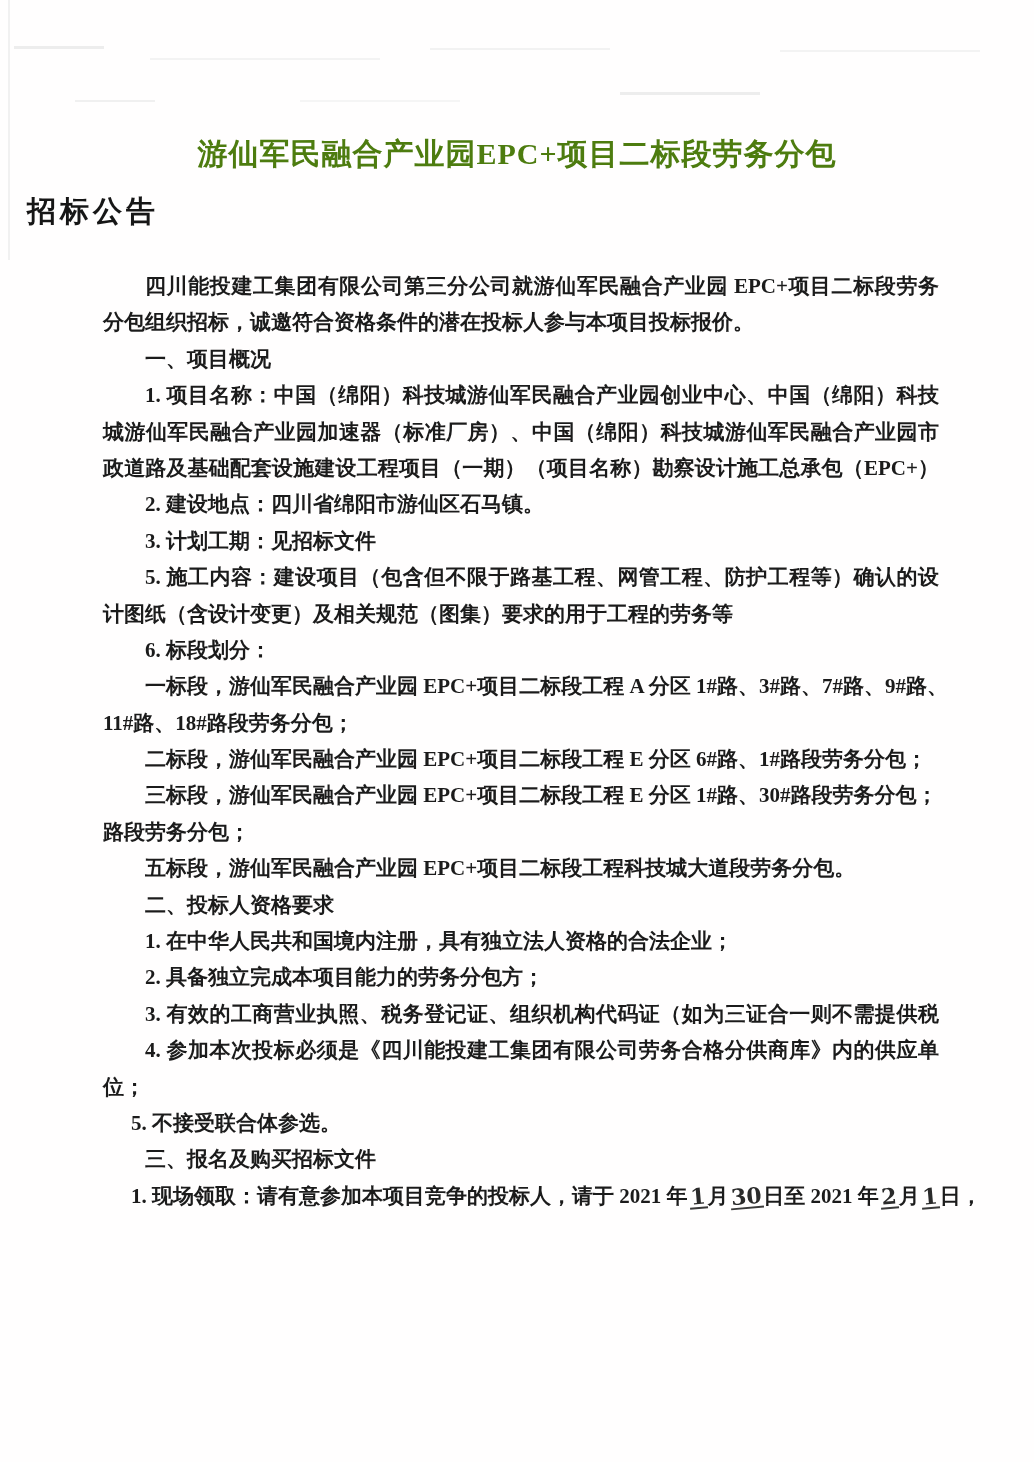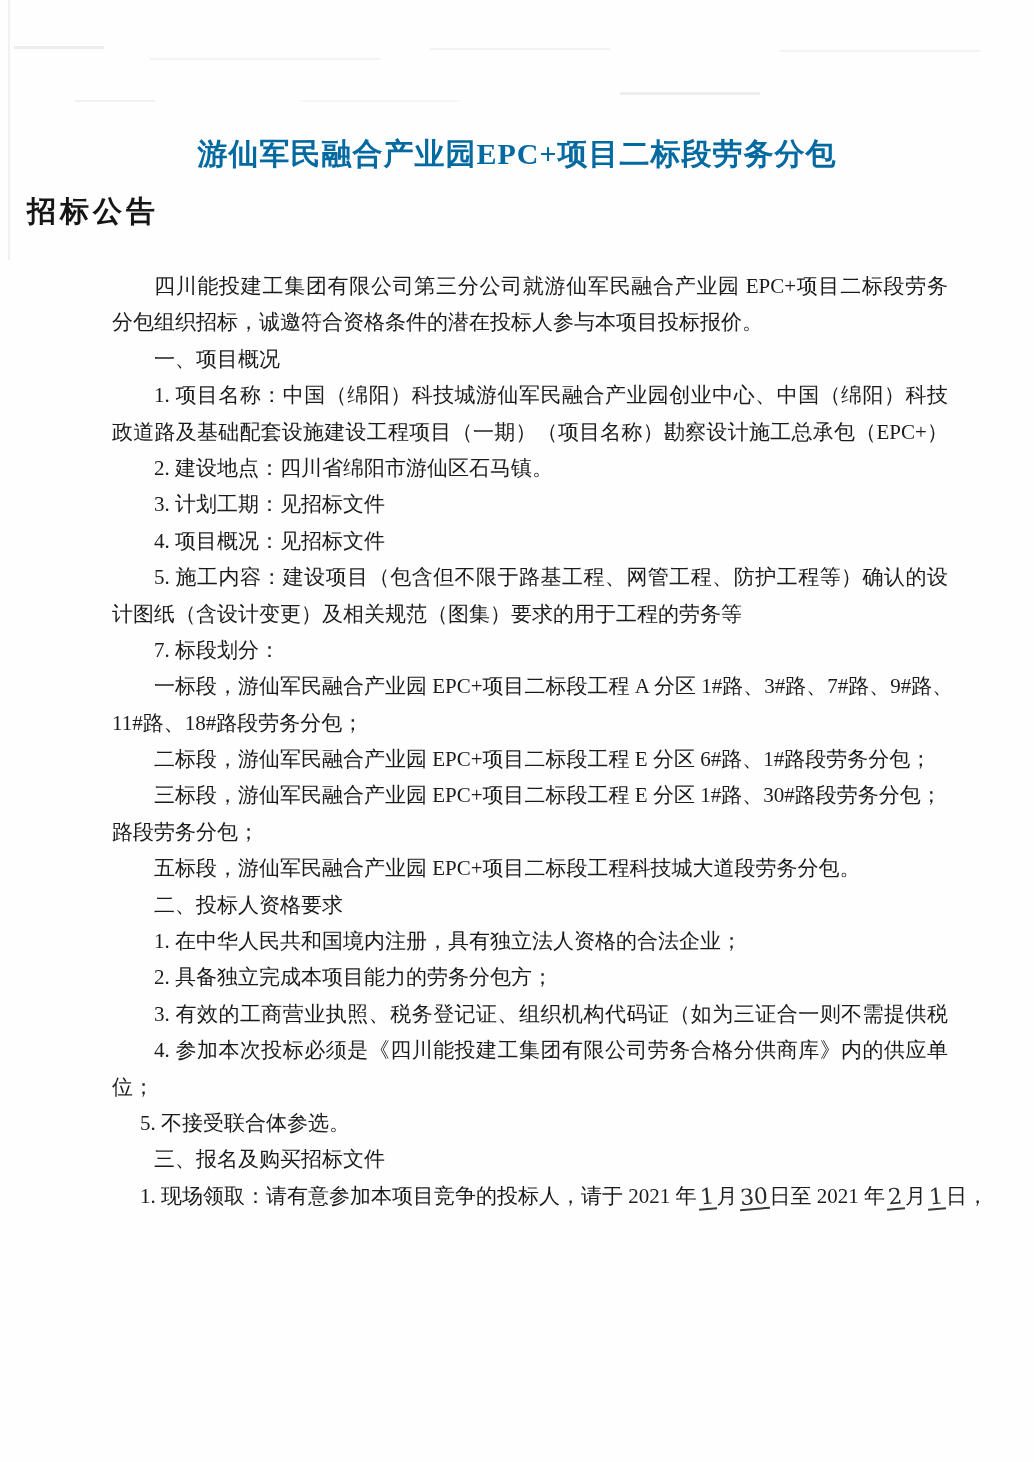--- a/index.html
+++ b/index.html
@@ -21,32 +21,32 @@
   .a4 { left: 430px; top: 48px;  width: 180px; height: 2px; background:#f2f2f2; }
   .a5 { left: 620px; top: 92px;  width: 140px; height: 3px; }
   .a6 { left: 75px;  top: 100px; width: 80px;  height: 2px; background:#f0f0f0; }
   .a7 { left: 780px; top: 50px;  width: 200px; height: 2px; background:#f3f3f3; }
   .a8 { left: 300px; top: 100px; width: 160px; height: 2px; background:#f5f5f5; }
 
   .title1 {
     position: absolute; top: 134px; left: 0; width: 100%;
     margin: 0; text-align: center;
     font-size: 30px; font-weight: bold; letter-spacing: 1px;
-    color: #0369a1;
+    color: #4d7c0f;
   }
   .title2 {
     position: absolute; top: 192px; left: 8px; width: 100%;
     margin: 0; text-align: left;
     font-size: 29px; font-weight: bold; letter-spacing: 4px;
     color: #161616;
     padding-left: 19px;
   }
   .doc-body {
-    position: absolute; top: 268px; left: 112px; width: 836px;
-    font-size: 21px; line-height: 36.4px;
+    position: absolute; top: 268px; left: 103px; width: 836px;
+    font-size: 21px; line-height: 36.4px; font-weight: bold;
   }
   .doc-line { white-space: nowrap; height: 36.4px; }
   .doc-line.indent    { padding-left: 42px; }
   .doc-line.indent-sm { padding-left: 28px; }
   .doc-line.fill      { text-align: justify; text-align-last: justify; }
   .handwritten {
     display: inline-block;
     font-family: "DejaVu Serif", serif;
     font-size: 22px;
     color: #2a2a2a;
@@ -73,27 +73,27 @@
   <div class="artifact a8"></div>
 
   <h1 class="title1">游仙军民融合产业园EPC+项目二标段劳务分包</h1>
   <h2 class="title2">招标公告</h2>
 
   <div class="doc-body">
       <div class="doc-line indent fill">四川能投建工集团有限公司第三分公司就游仙军民融合产业园 EPC+项目二标段劳务</div>
       <div class="doc-line">分包组织招标，诚邀符合资格条件的潜在投标人参与本项目投标报价。</div>
       <div class="doc-line indent">一、项目概况</div>
       <div class="doc-line indent fill">1. 项目名称：中国（绵阳）科技城游仙军民融合产业园创业中心、中国（绵阳）科技</div>
+      <div class="doc-line fill">城游仙军民融合产业园加速器（标准厂房）、中国（绵阳）科技城游仙军民融合产业园市</div>
       <div class="doc-line fill">政道路及基础配套设施建设工程项目（一期）（项目名称）勘察设计施工总承包（EPC+）</div>
       <div class="doc-line indent">2. 建设地点：四川省绵阳市游仙区石马镇。</div>
       <div class="doc-line indent">3. 计划工期：见招标文件</div>
-      <div class="doc-line indent">4. 项目概况：见招标文件</div>
       <div class="doc-line indent fill">5. 施工内容：建设项目（包含但不限于路基工程、网管工程、防护工程等）确认的设</div>
       <div class="doc-line">计图纸（含设计变更）及相关规范（图集）要求的用于工程的劳务等</div>
-      <div class="doc-line indent">7. 标段划分：</div>
+      <div class="doc-line indent">6. 标段划分：</div>
       <div class="doc-line indent fill">一标段，游仙军民融合产业园 EPC+项目二标段工程 A 分区 1#路、3#路、7#路、9#路、</div>
       <div class="doc-line">11#路、18#路段劳务分包；</div>
       <div class="doc-line indent">二标段，游仙军民融合产业园 EPC+项目二标段工程 E 分区 6#路、1#路段劳务分包；</div>
       <div class="doc-line indent">三标段，游仙军民融合产业园 EPC+项目二标段工程 E 分区 1#路、30#路段劳务分包；</div>
       <div class="doc-line">路段劳务分包；</div>
       <div class="doc-line indent">五标段，游仙军民融合产业园 EPC+项目二标段工程科技城大道段劳务分包。</div>
       <div class="doc-line indent">二、投标人资格要求</div>
       <div class="doc-line indent">1. 在中华人民共和国境内注册，具有独立法人资格的合法企业；</div>
       <div class="doc-line indent">2. 具备独立完成本项目能力的劳务分包方；</div>
       <div class="doc-line indent fill">3. 有效的工商营业执照、税务登记证、组织机构代码证（如为三证合一则不需提供税</div>

